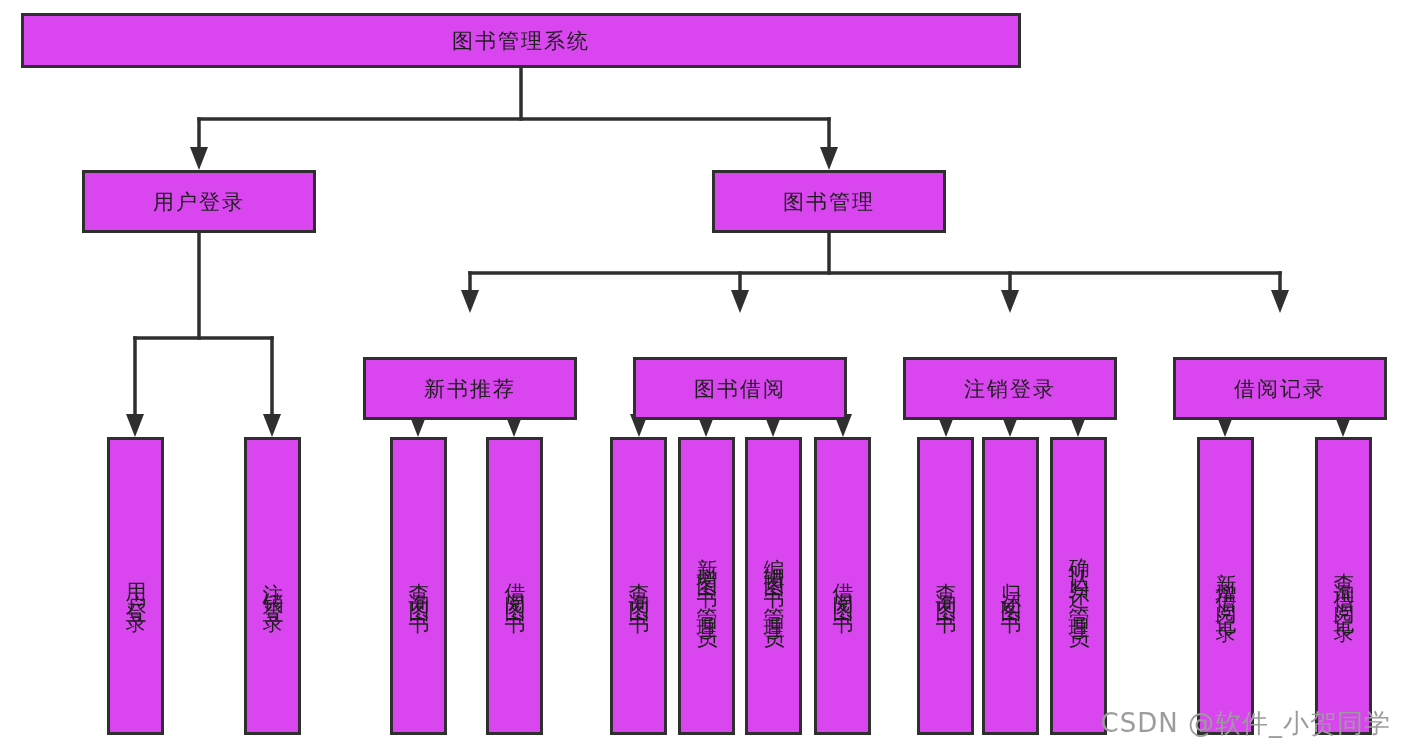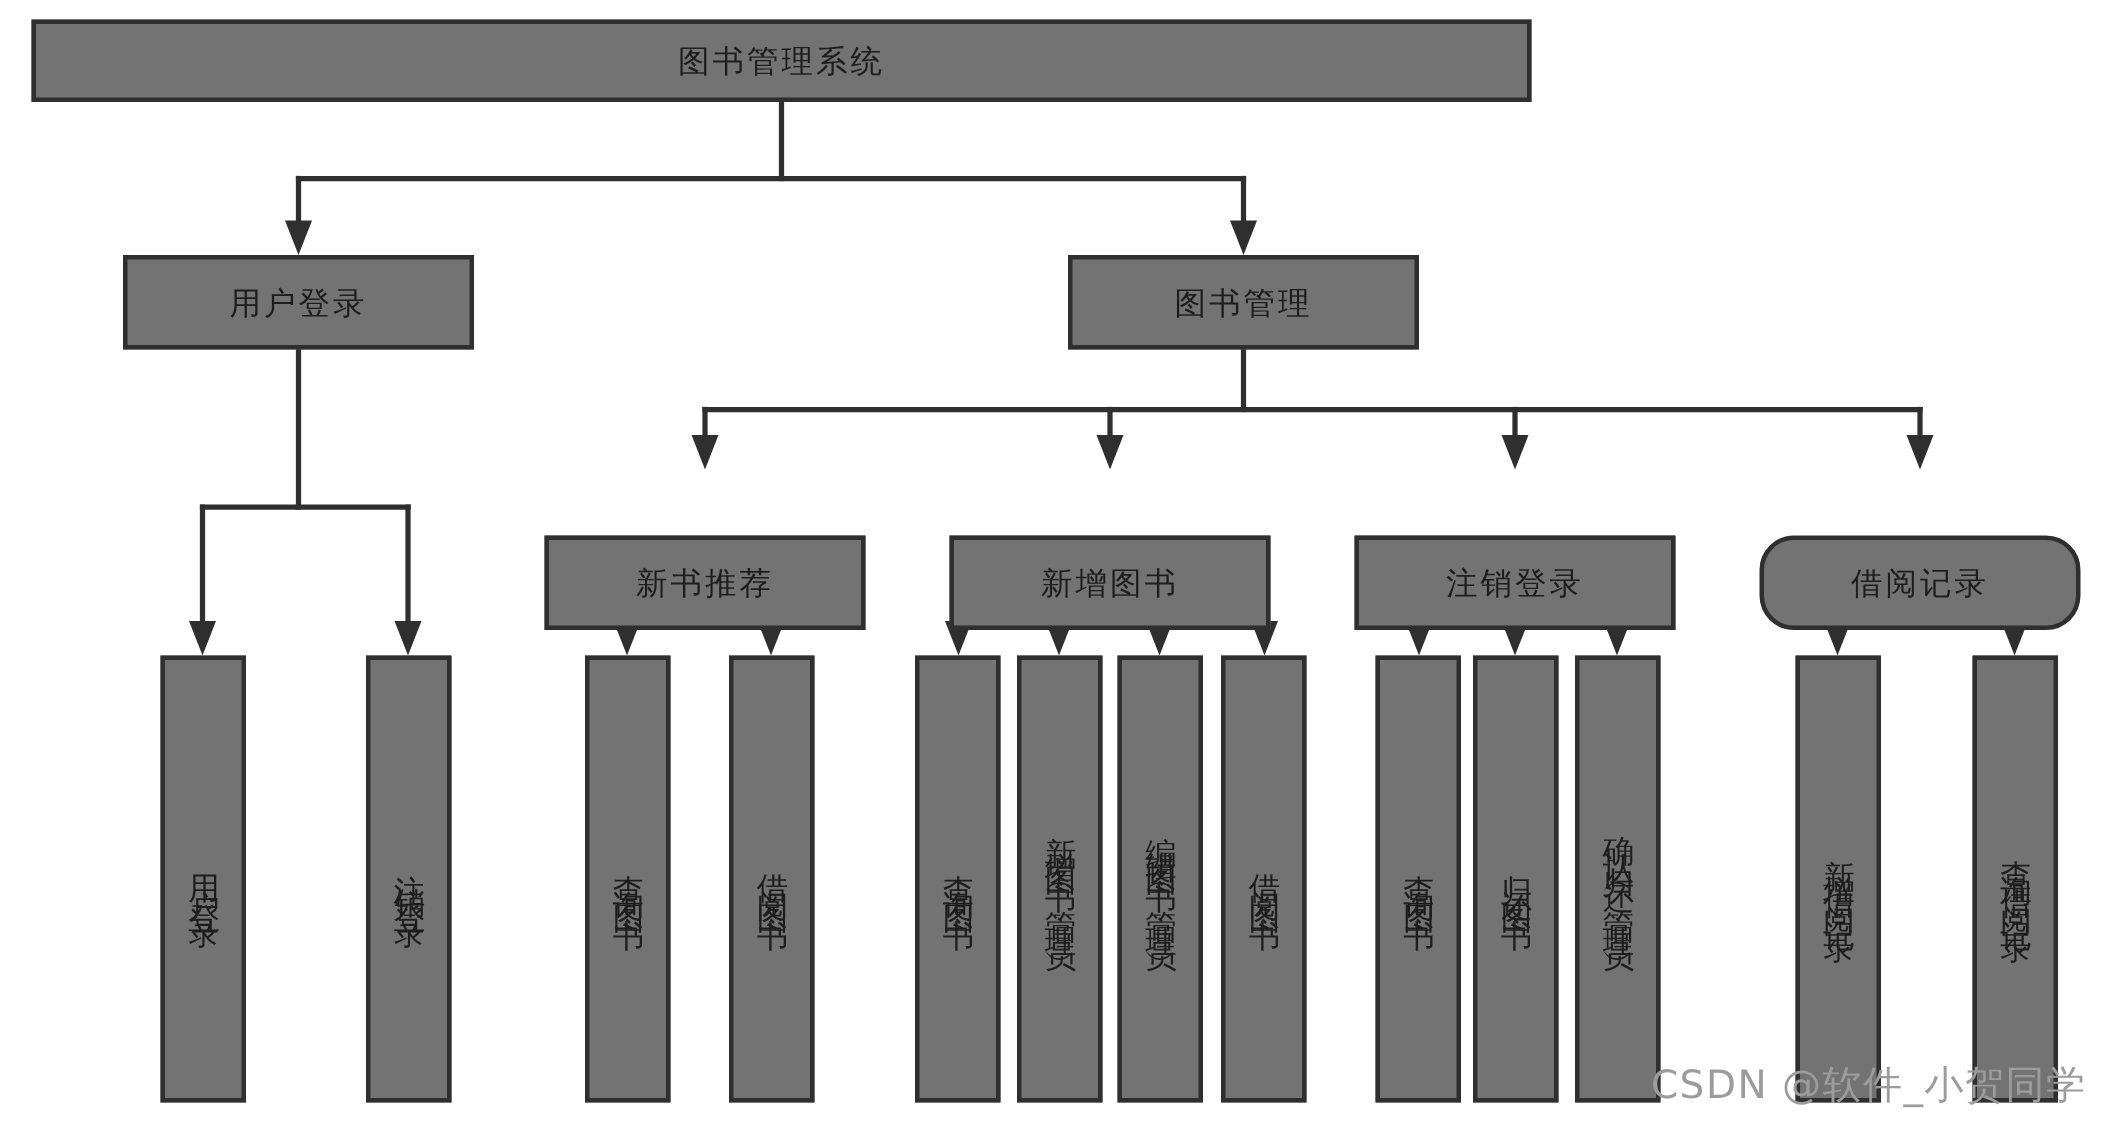--- a/index.html
+++ b/index.html
@@ -13,41 +13,41 @@
   }
   svg.connectors {
     position: absolute;
     left: 0; top: 0;
     width: 1405px; height: 747px;
     color: var(--line, #2f2f2f);
   }
   .box {
     position: absolute;
     box-sizing: border-box;
-    background: #737373;
+    background: #d946ef;
     border: 3px solid var(--box_border, #2f2f2f);
     display: flex;
     align-items: center;
     justify-content: center;
     color: var(--text, #1d1d1d);
   }
   .h-box { font-size: 21px; letter-spacing: 2px; white-space: nowrap; }
   .v-box {
     writing-mode: vertical-lr;
     text-orientation: mixed;
     font-size: 21px;
     letter-spacing: 10px;
     line-height: 1;
   }
   .root-box  { left: 21px;  top: 13px;  width: 1000px; height: 55px; }
   .lvl2-a    { left: 82px;  top: 170px; width: 234px;  height: 63px; }
   .lvl2-b    { left: 712px; top: 170px; width: 234px;  height: 63px; }
   .lvl3      { top: 313px;  width: 214px; height: 63px; margin-top: 44px; }
   .lvl3-a { left: 363px; }  .lvl3-b { left: 633px; }
-  .lvl3-c { left: 903px; }  .lvl3-d { left: 1173px; border-radius: 23px; }
+  .lvl3-c { left: 903px; }  .lvl3-d { left: 1173px; }
   .leaf { top: 437px; width: 57px; height: 298px; }
   .leaf-login-0 { left: 107px; }  .leaf-login-1 { left: 244px; }
   .leaf-rec-0   { left: 390px; }  .leaf-rec-1   { left: 486px; }
   .leaf-bor-0   { left: 610px; }  .leaf-bor-1   { left: 678px; }
   .leaf-bor-2   { left: 745px; }  .leaf-bor-3   { left: 814px; }
   .leaf-cur-0   { left: 917px; }  .leaf-cur-1   { left: 982px; }
   .leaf-cur-2   { left: 1050px; }
   .leaf-recd-0  { left: 1197px; } .leaf-recd-1  { left: 1315px; }
   .watermark {
     position: absolute;
@@ -139,21 +139,21 @@
     <span>用户登录</span>
   </div>
   <div class="box h-box lvl2-b">
     <span>图书管理</span>
   </div>
 
   <div class="box h-box lvl3 lvl3-a">
     <span>新书推荐</span>
   </div>
   <div class="box h-box lvl3 lvl3-b">
-    <span>新增图书</span>
+    <span>图书借阅</span>
   </div>
   <div class="box h-box lvl3 lvl3-c">
     <span>注销登录</span>
   </div>
   <div class="box h-box lvl3 lvl3-d">
     <span>借阅记录</span>
   </div>
 
   <div class="box v-box leaf leaf-login-0">
     <span>用户登录</span>

